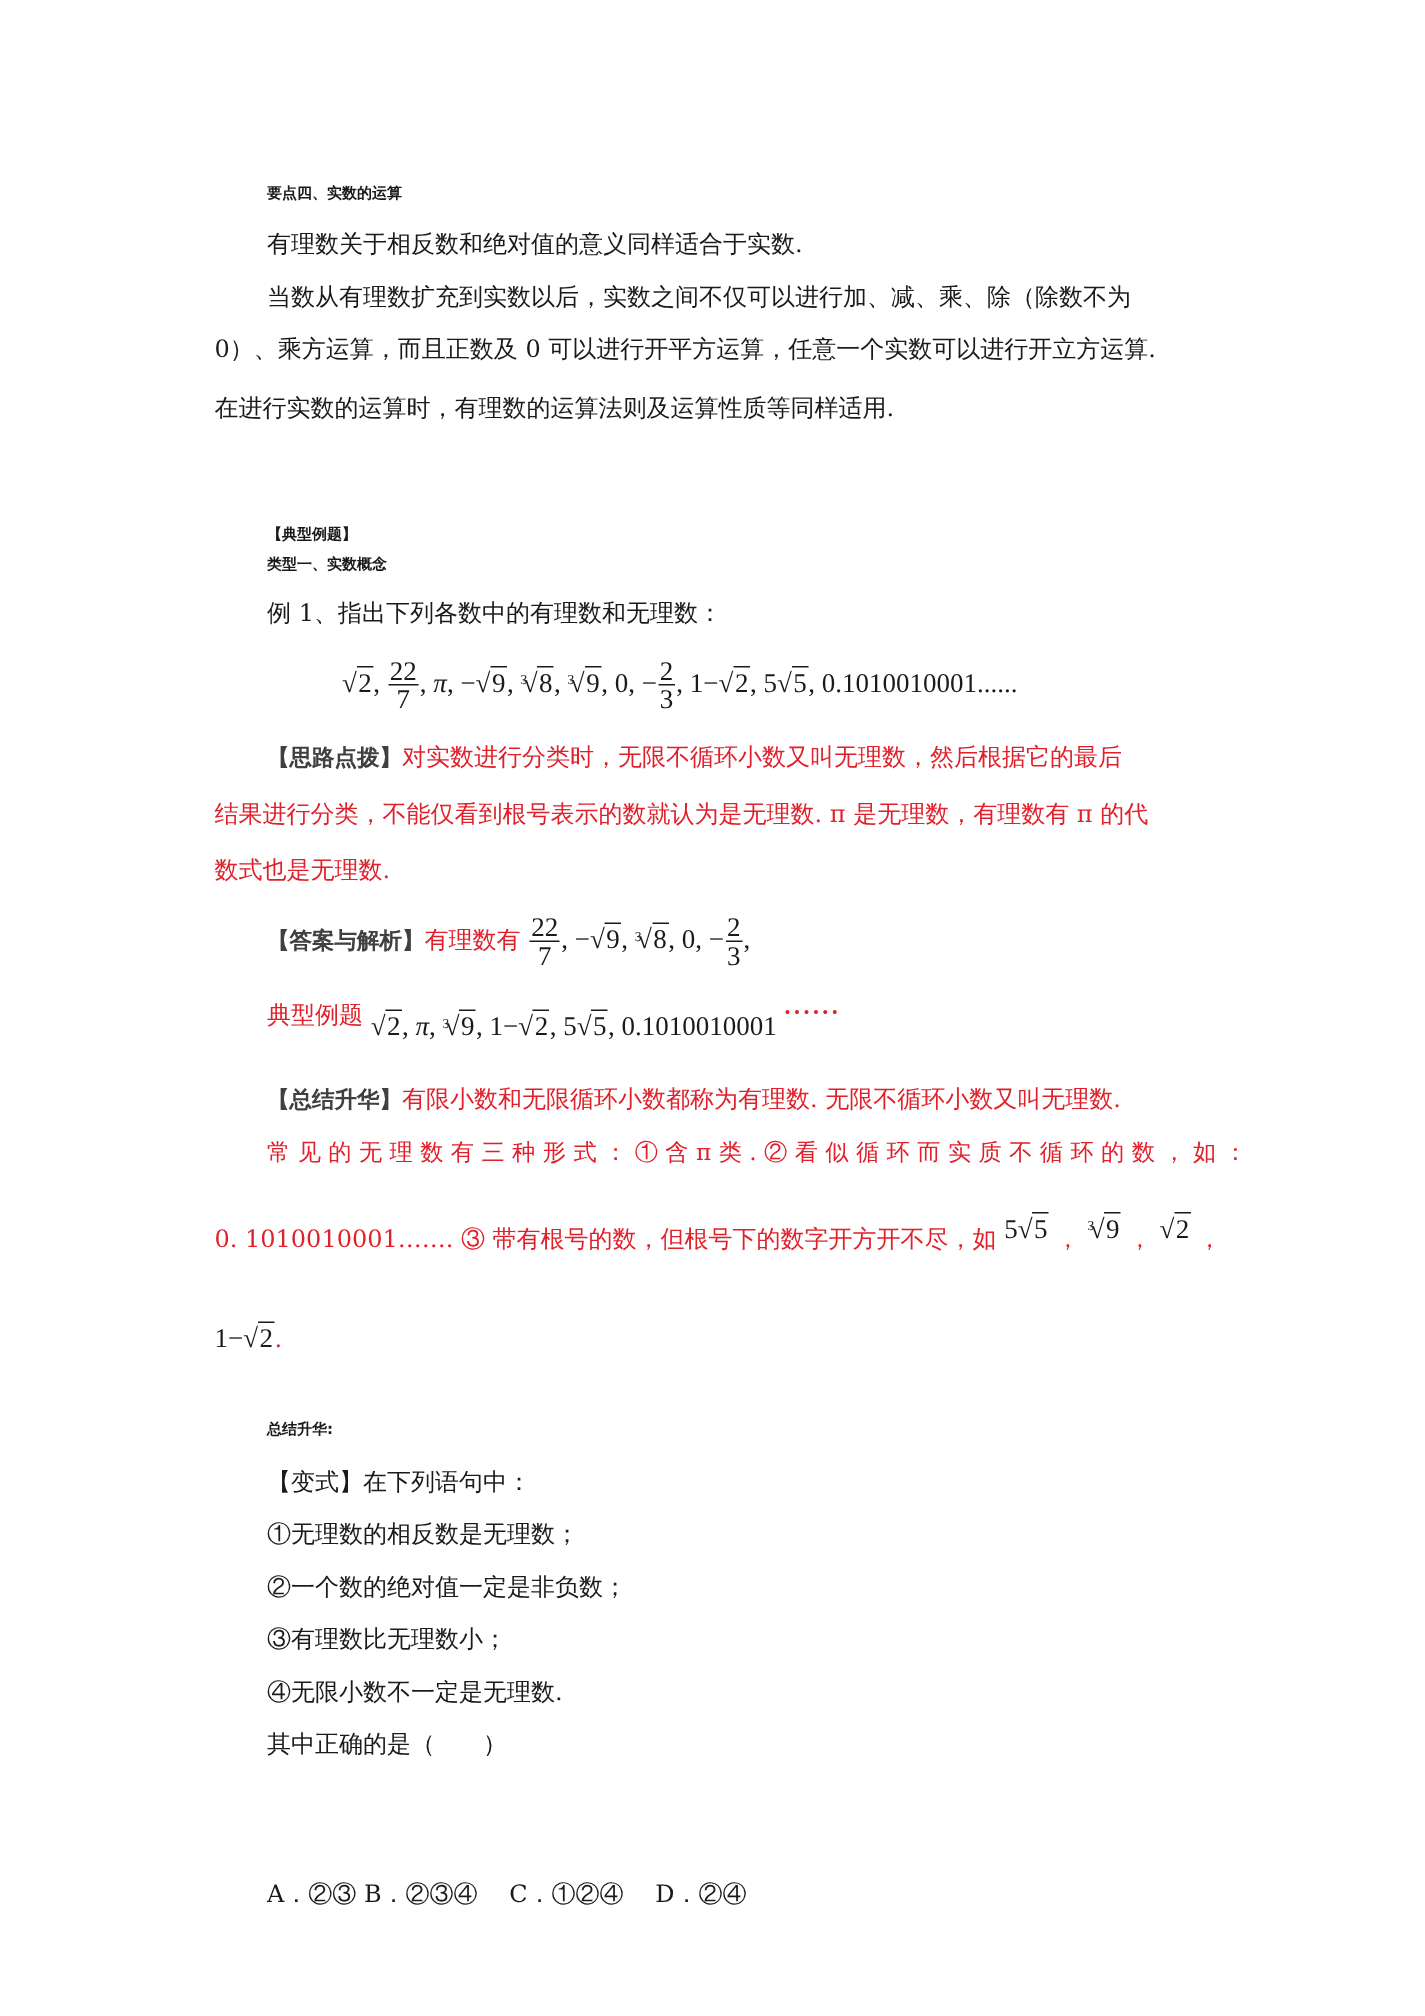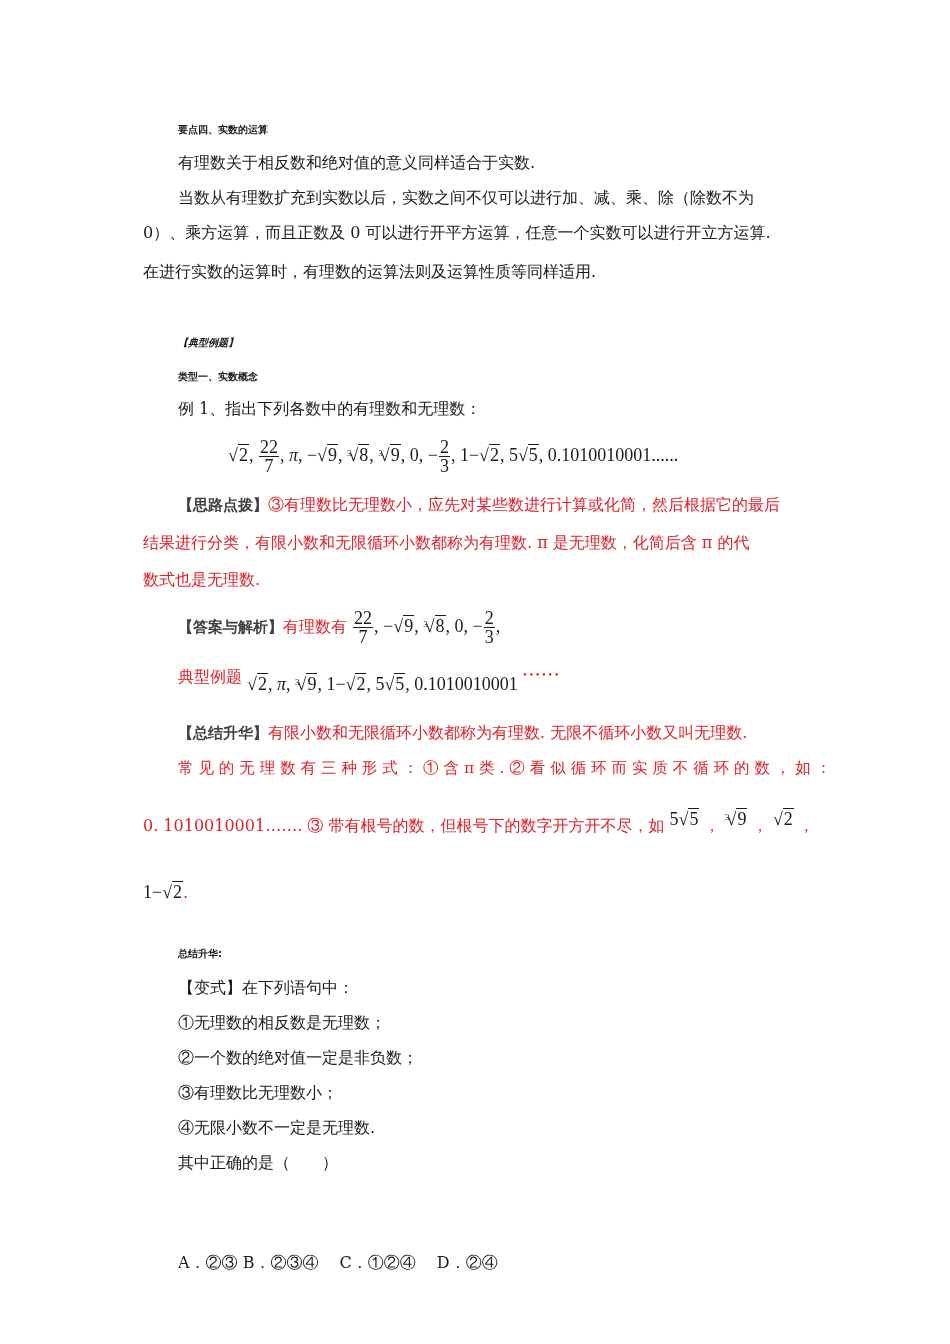--- a/index.html
+++ b/index.html
@@ -20,42 +20,42 @@
 </style>
 </head>
 <body>
 
 <div class="line bold" style="left:178px;top:120px;">要点四、实数的运算</div>
 <div class="line" style="left:178px;top:153px;">有理数关于相反数和绝对值的意义同样适合于实数.</div>
 <div class="line" style="left:178px;top:188px;">当数从有理数扩充到实数以后，实数之间不仅可以进行加、减、乘、除（除数不为</div>
 <div class="line" style="left:143px;top:223px;">0）、乘方运算，而且正数及 0 可以进行开平方运算，任意一个实数可以进行开立方运算.</div>
 <div class="line" style="left:143px;top:262px;">在进行实数的运算时，有理数的运算法则及运算性质等同样适用.</div>
 
-<div class="line bold" style="left:178px;top:333px;font-style:italic;">【典型例题】</div>
+<div class="line bold" style="left:178px;top:347px;">【典型例题】</div>
 <div class="line bold" style="left:178px;top:367px;">类型一、实数概念</div>
 <div class="line" style="left:178px;top:399px;">例 1、指出下列各数中的有理数和无理数：</div>
 
 <div class="line math" style="left:228px;top:433px;line-height:44px;">
   <span class="sqrt">√<span class="rad">2</span></span><span>, </span>
   <span class="frac"><span class="num">22</span><span class="den">7</span></span><span>, </span>
   <span class="pi">π</span><span>, </span>
   <span>−</span><span class="sqrt">√<span class="rad">9</span></span><span>, </span>
   <span class="idx">3</span><span class="sqrt">√<span class="rad">8</span></span><span>, </span>
   <span class="idx">3</span><span class="sqrt">√<span class="rad">9</span></span><span>, </span>
   <span>0</span><span>, </span>
   <span>−</span><span class="frac"><span class="num">2</span><span class="den">3</span></span><span>, </span>
   <span>1</span><span>−</span><span class="sqrt">√<span class="rad">2</span></span><span>, </span>
   <span>5</span><span class="sqrt">√<span class="rad">5</span></span><span>, </span>
   <span>0.1010010001......</span>
 </div>
 
 <div class="line red" style="left:178px;top:495px;">
-  <span class="redb">【思路点拨】</span><span>③有理数比无理数小，应先对某些数进行计算或化简，然后根据它的最后</span>
+  <span class="redb">【思路点拨】</span><span>对实数进行分类时，无限不循环小数又叫无理数，然后根据它的最后</span>
 </div>
-<div class="line red" style="left:143px;top:533px;">结果进行分类，有限小数和无限循环小数都称为有理数. π 是无理数，化简后含 π 的代</div>
+<div class="line red" style="left:143px;top:533px;">结果进行分类，不能仅看到根号表示的数就认为是无理数. π 是无理数，有理数有 π 的代</div>
 <div class="line red" style="left:143px;top:570px;">数式也是无理数.</div>
 
 <div class="line red" style="left:178px;top:604px;line-height:44px;">
   <span class="redb">【答案与解析】</span><span>有理数有</span>
   <span class="math">
     <span class="frac"><span class="num">22</span><span class="den">7</span></span><span>, </span>
     <span>−</span><span class="sqrt">√<span class="rad">9</span></span><span>, </span>
     <span class="idx">3</span><span class="sqrt">√<span class="rad">8</span></span><span>, </span>
     <span>0</span><span>, </span>
     <span>−</span><span class="frac"><span class="num">2</span><span class="den">3</span></span>,

